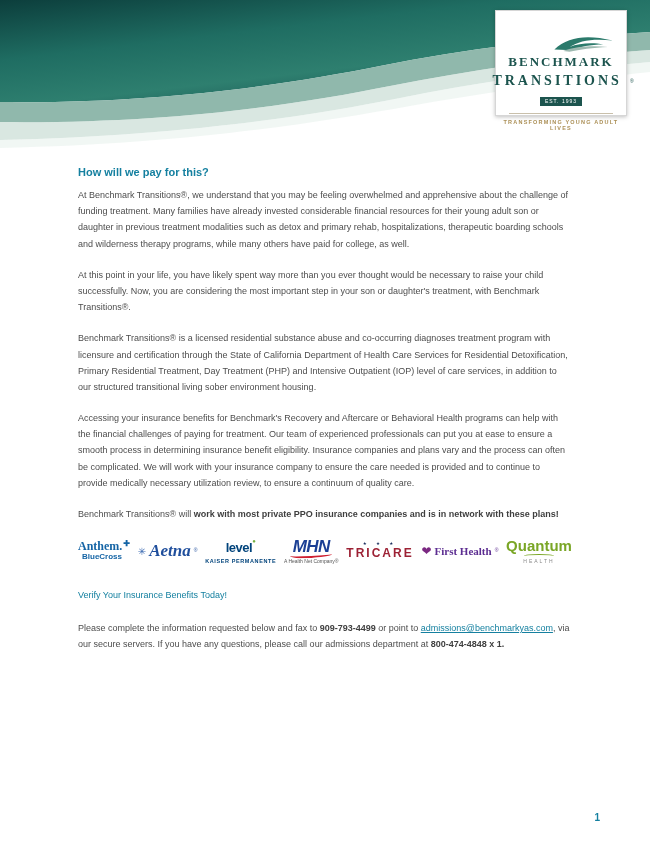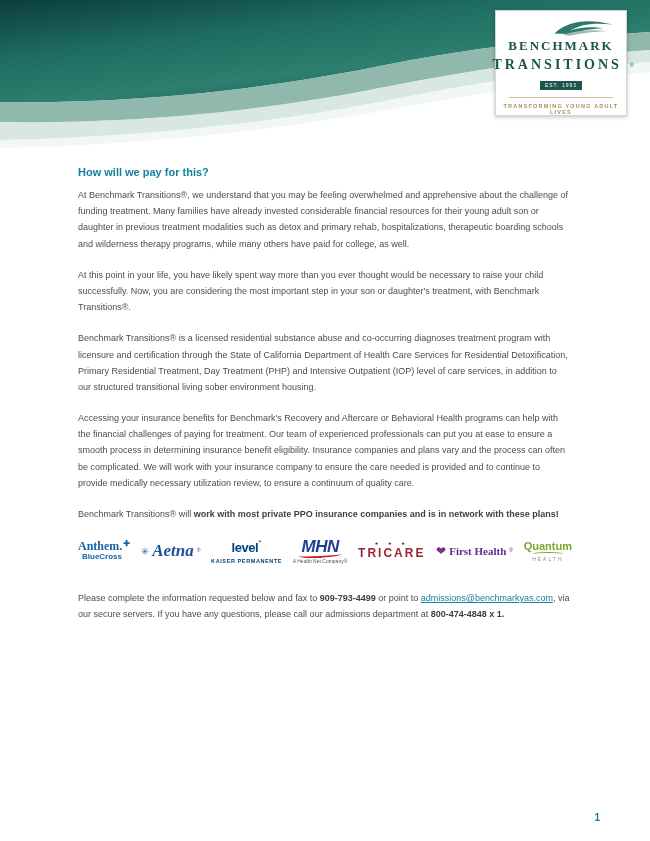--- a/index.html
+++ b/index.html
@@ -12,21 +12,21 @@
 
   
   .header-band { position:relative; width:650px; height:150px; }
   .header-band svg { display:block; }
 
   
   .logo-box {
     position:absolute; top:10px; right:23px; width:132px; height:106px;
     background:#ffffff; border:1px solid #d6d6d6;
     box-shadow:0 1px 4px rgba(0,0,0,.25);
-    text-align:center; z-index:5; padding-top:4px;
+    text-align:center; z-index:5; padding-top:20px;
   }
   .eagle-wrap { height:22px; position:relative; }
   .eagle-wrap svg { position:absolute; top:2px; right:10px; }
   .brand-top {
     font-family:"Liberation Serif", serif; font-size:13px; font-weight:bold;
     letter-spacing:2px; color:#1c544e; margin-top:1px;
   }
   .brand-bottom-row {
     display:flex; align-items:center; justify-content:center; gap:4px; margin-top:3px;
   }
@@ -86,21 +86,21 @@
   .mhn-bottom { font-size:5px; color:#555555; }
 
   .tricare-stars { font-size:4.5px; color:#1b2f5e; letter-spacing:4px; }
   .tricare-text { font-weight:bold; font-size:12px; color:#9d2235; letter-spacing:2px; }
 
   .fh-row { display:flex; align-items:center; gap:3px; }
   .fh-heart { color:#7b2982; font-size:12px; }
   .fh-text { font-family:"Liberation Serif", serif; font-weight:bold; font-size:11px; color:#5c2d91; }
   .fh-reg { font-size:5px; color:#5c2d91; vertical-align:top; }
 
-  .quantum-top { font-weight:bold; font-size:11px; color:#7aa626; }
+  .quantum-top { font-weight:bold; font-size:15px; color:#7aa626; }
   .quantum-swoosh { width:30px; height:4px; border-top:1.5px solid #7aa626; border-radius:50%; margin:0 auto; }
   .quantum-bottom { font-size:5px; letter-spacing:2px; color:#8a8a8a; margin-top:1px; }
 
   
   .page-number {
     position:absolute; right:50px; bottom:18px;
     font-size:10px; font-weight:bold; color:#1580a0;
   }
 </style>
 </head>
@@ -203,20 +203,21 @@
       </div>
 
       <div class="ins-logo">
         <div class="quantum-top">Quantum</div>
         <div class="quantum-swoosh"></div>
         <div class="quantum-bottom">HEALTH</div>
       </div>
 
     </div>
 
+    <span class="verify-link">Verify Your Insurance Benefits Today!</span>
 
 
     <p style="margin-top:20px;">
       <span>Please complete the information requested below and fax to </span><span class="bold">909-793-4499</span><span> or point to </span><a class="email-link">admissions@benchmarkyas.com</a><span>, via our secure servers. If you have any questions, please call our admissions department at </span><span class="bold">800-474-4848 x 1.</span>
     </p>
 
   </div>
 
   <div class="page-number">1</div>
 

